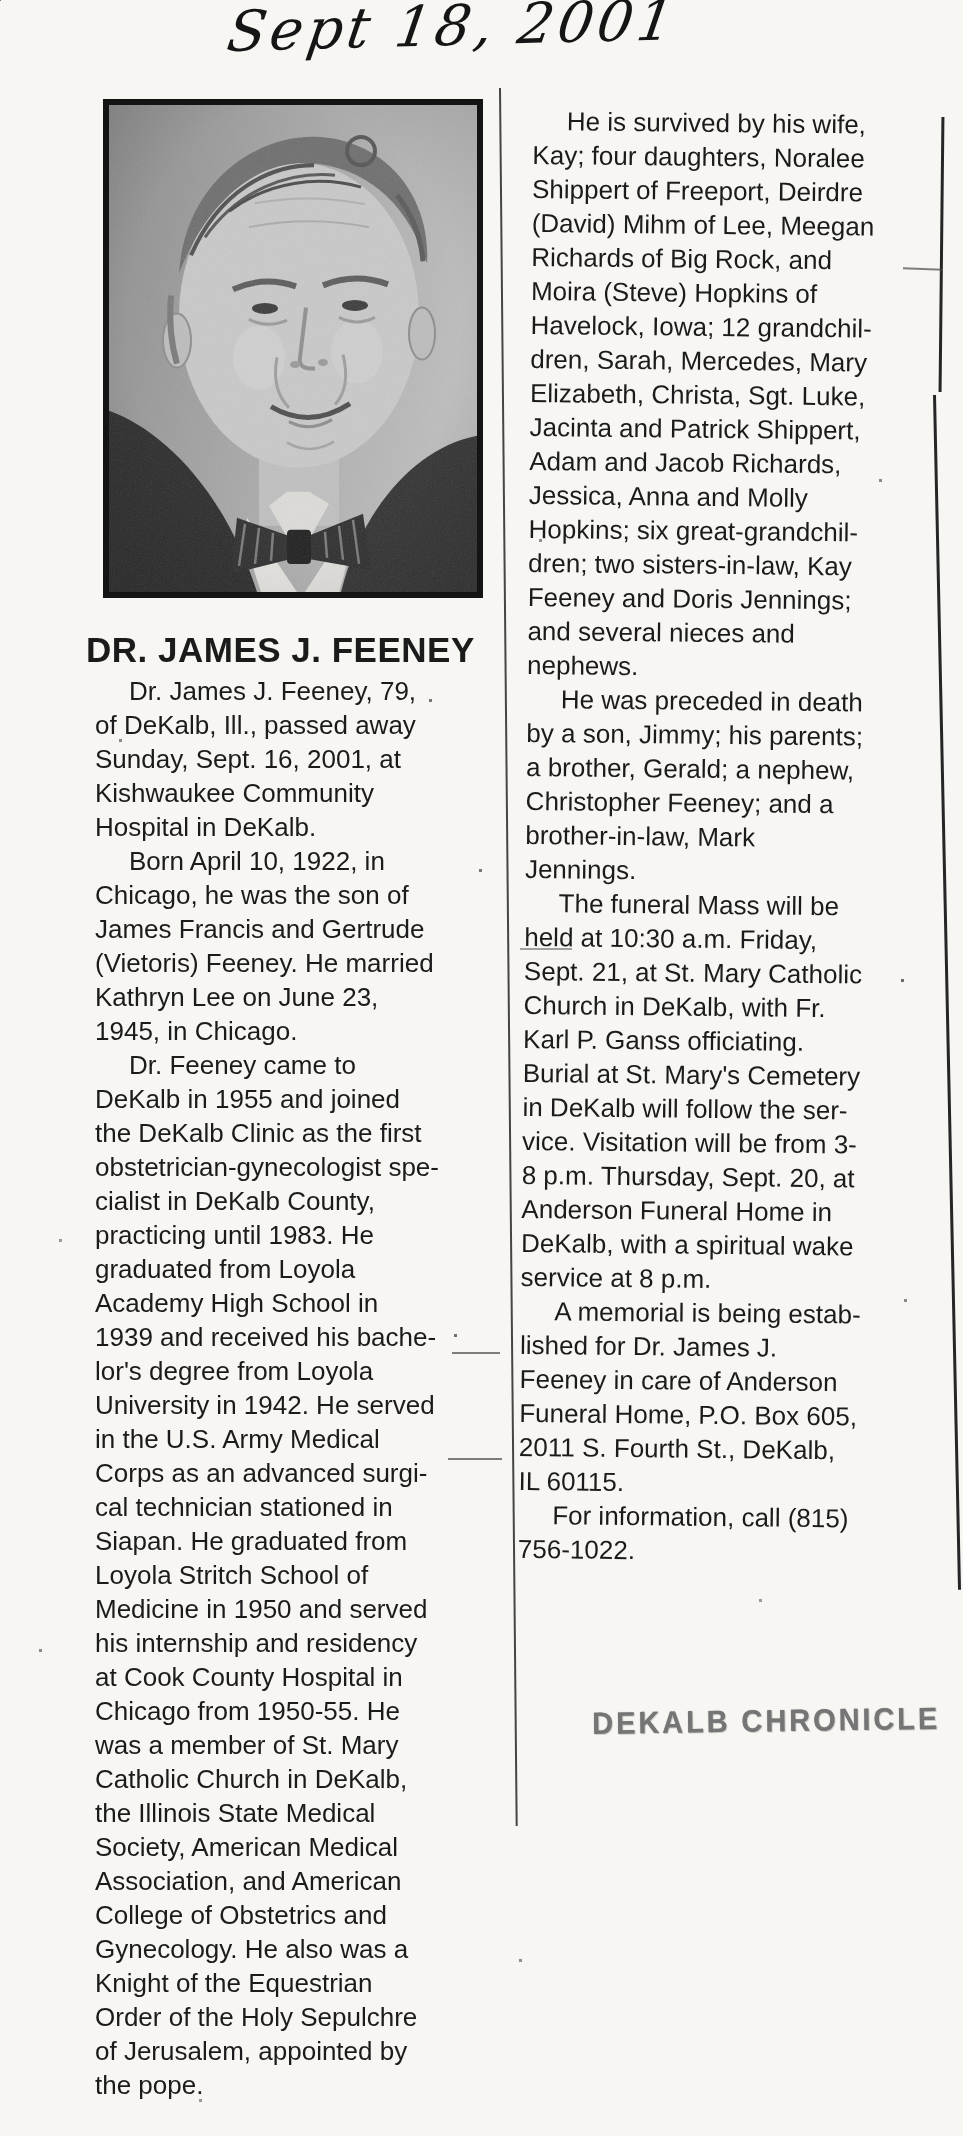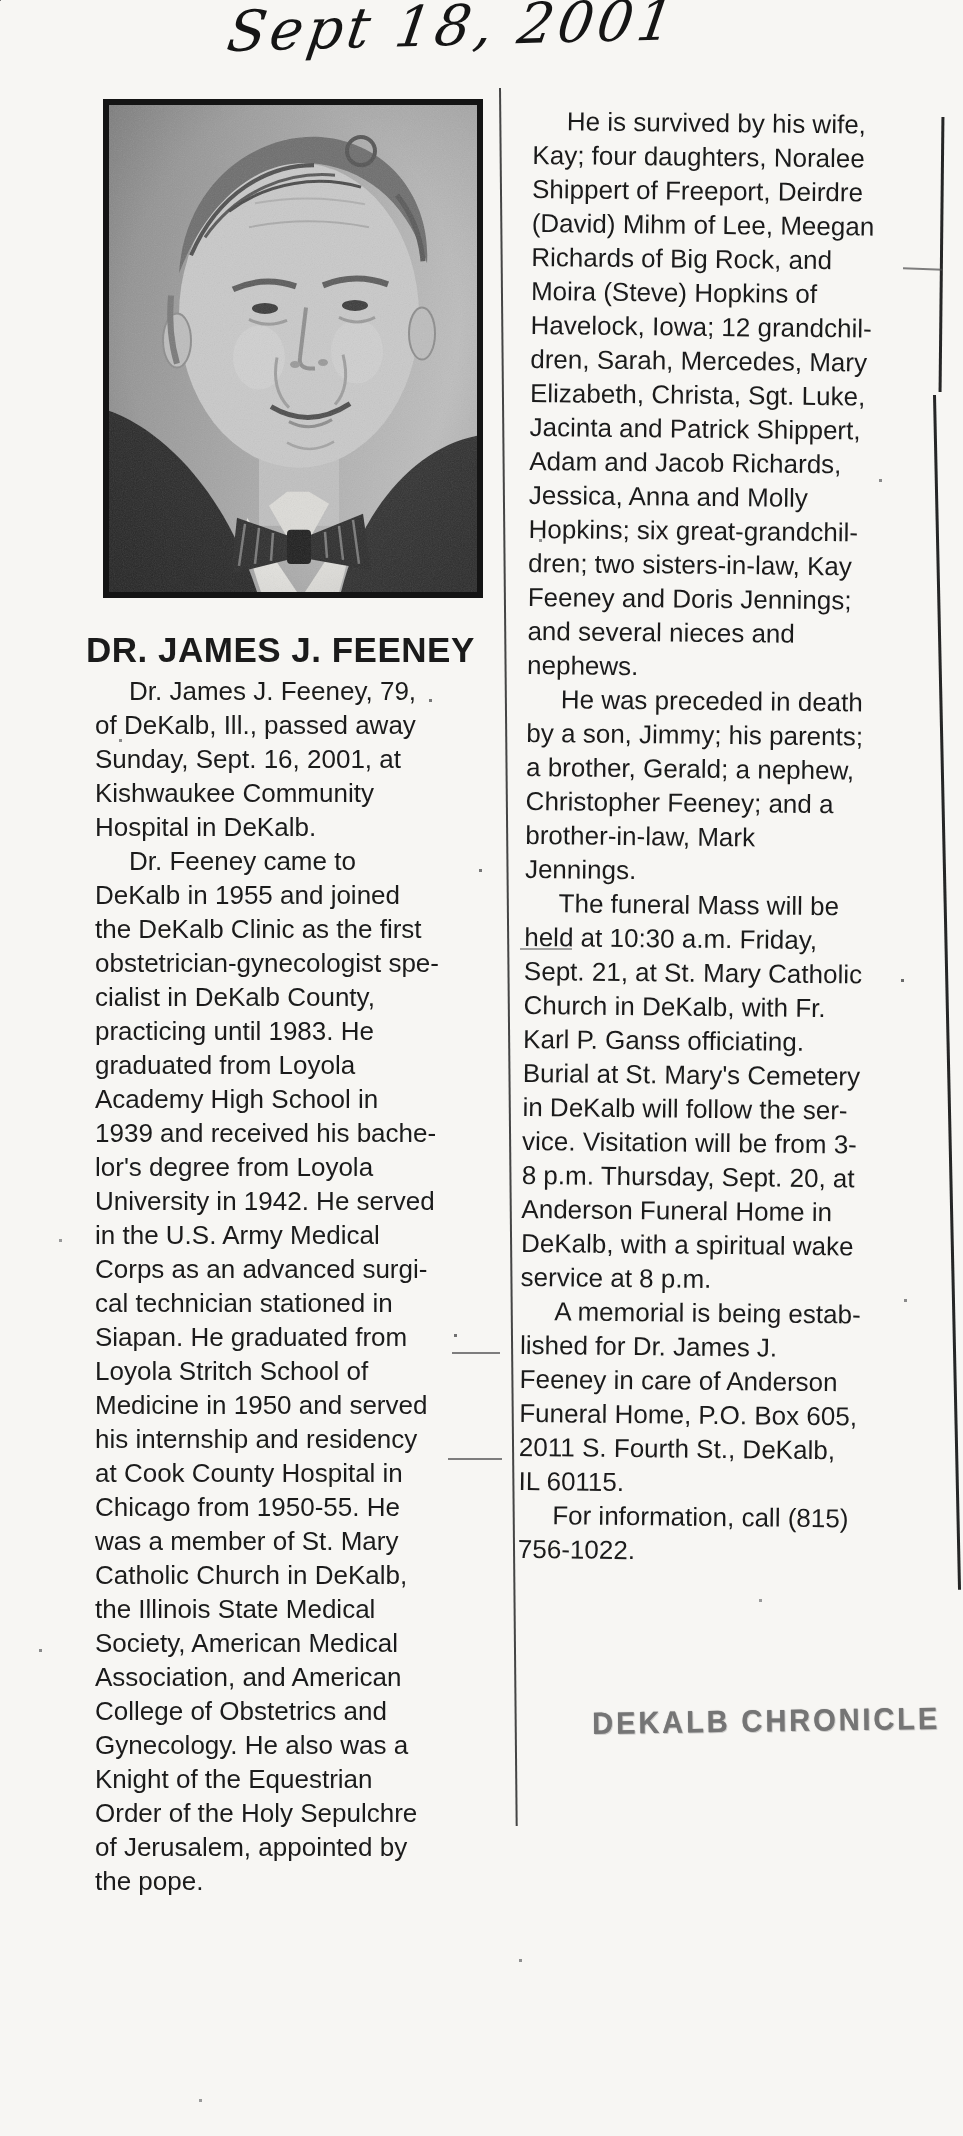--- a/index.html
+++ b/index.html
@@ -139,20 +139,26 @@
 </div>
 
 <div class="headline">DR. JAMES J. FEENEY</div>
 
 <div class="col col-left">
   <p>Dr. James J. Feeney, 79,
 of DeKalb, Ill., passed away
 Sunday, Sept. 16, 2001, at
 Kishwaukee Community
 Hospital in DeKalb.</p>
+  <p>Born April 10, 1922, in
+Chicago, he was the son of
+James Francis and Gertrude
+(Vietoris) Feeney. He married
+Kathryn Lee on June 23,
+1945, in Chicago.</p>
   <p>Dr. Feeney came to
 DeKalb in 1955 and joined
 the DeKalb Clinic as the first
 obstetrician-gynecologist spe-
 cialist in DeKalb County,
 practicing until 1983. He
 graduated from Loyola
 Academy High School in
 1939 and received his bache-
 lor's degree from Loyola

